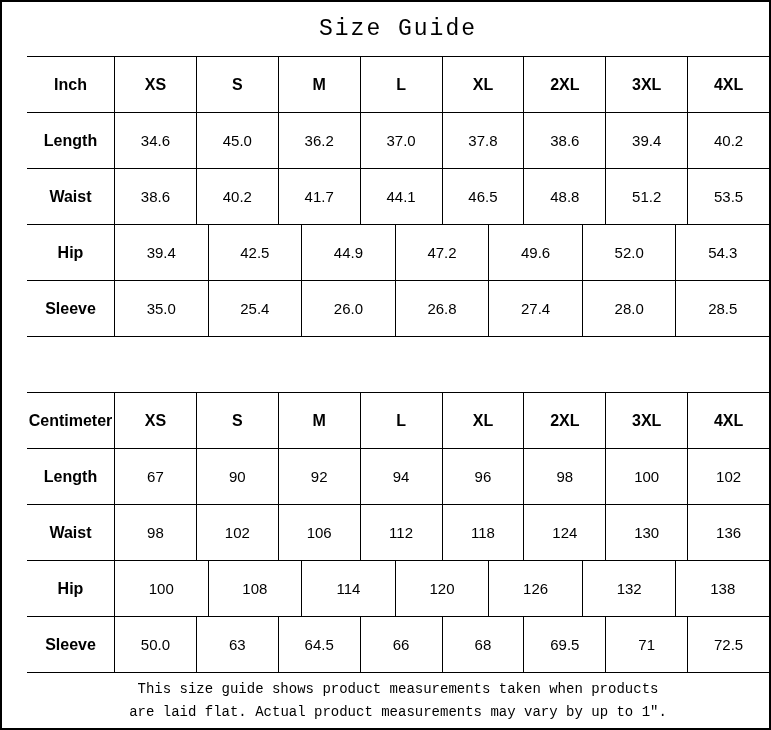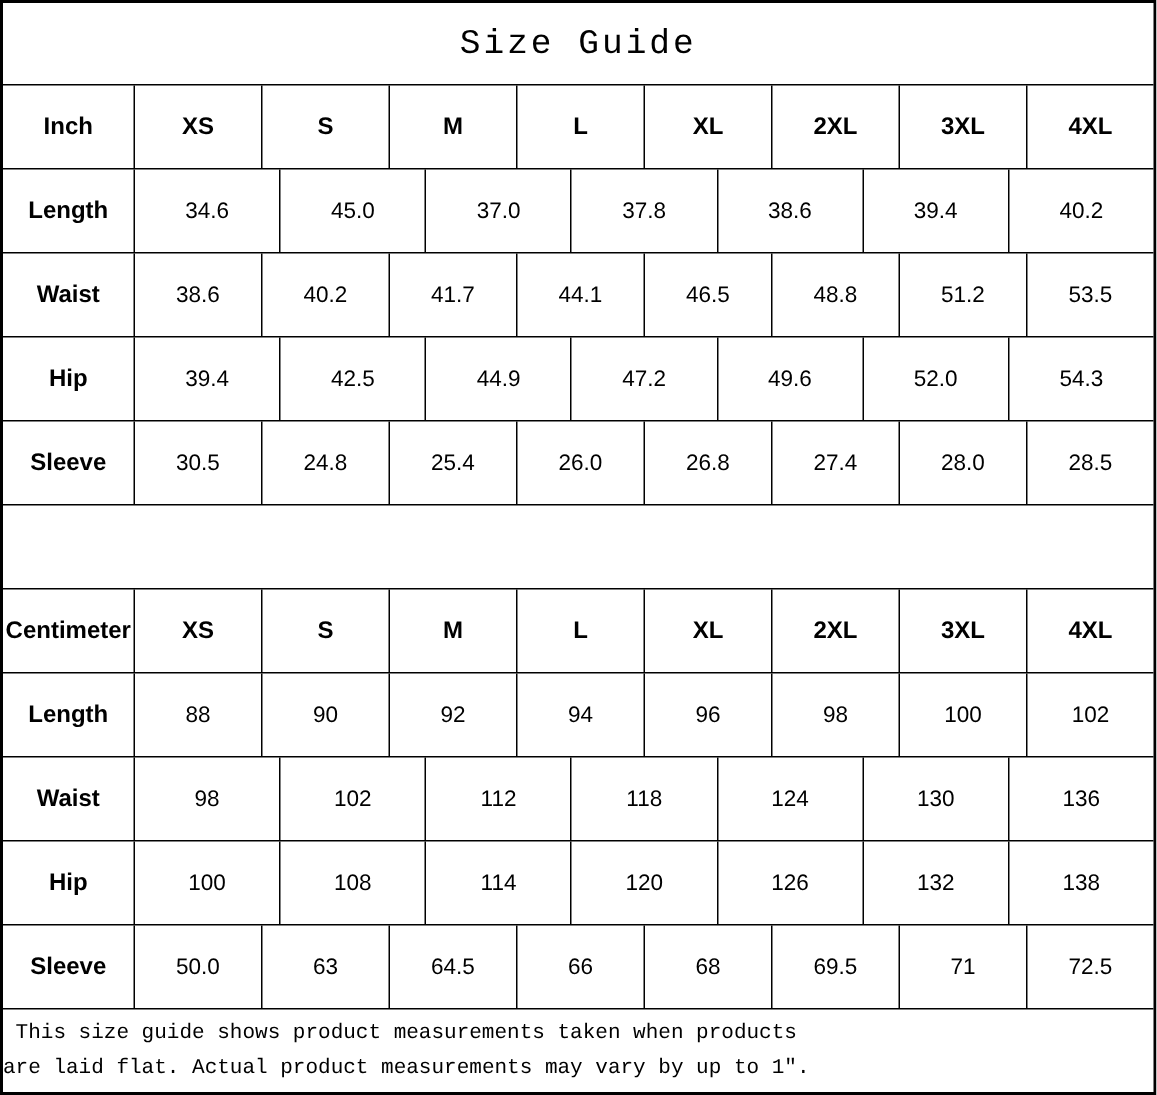--- a/index.html
+++ b/index.html
@@ -10,20 +10,21 @@
   .sheet {
     width: 771px;
     height: 730px;
     box-sizing: border-box;
     border: 2px solid #000000;
     background: #ffffff;
     color: #000000;
     display: flex;
     flex-direction: column;
     font-family: "Liberation Sans", sans-serif;
+    padding-left: 25px;
   }
   .row {
     display: flex;
     height: 56px;
     box-sizing: border-box;
     border-bottom: 1px solid #000000;
     flex: none;
   }
   .title-row {
     height: 55px;
@@ -55,20 +56,21 @@
   }
   .header-row .cell {
     font-weight: bold;
     font-size: 16px;
   }
   .gap-row { height: 56px; }
   .footer-row {
     flex: 1 1 auto;
     border-bottom: none;
     align-items: center;
+    justify-content: center;
   }
   .footer-text {
     font-family: "Liberation Mono", monospace;
     font-size: 14px;
     line-height: 23px;
     text-align: center;
     white-space: nowrap;
   }
 </style>
 </head>
@@ -89,20 +91,21 @@
         <div class="cell">L</div>
         <div class="cell">XL</div>
         <div class="cell">2XL</div>
         <div class="cell">3XL</div>
         <div class="cell">4XL</div>
       </div>
       <div class="row data-row">
         <div class="cell label-cell">Length</div>
         <div class="cell">34.6</div>
         <div class="cell">45.0</div>
+        <div class="cell">36.2</div>
         <div class="cell">37.0</div>
         <div class="cell">37.8</div>
         <div class="cell">38.6</div>
         <div class="cell">39.4</div>
         <div class="cell">40.2</div>
       </div>
       <div class="row data-row">
         <div class="cell label-cell">Waist</div>
         <div class="cell">38.6</div>
         <div class="cell">40.2</div>
@@ -118,22 +121,21 @@
         <div class="cell">39.4</div>
         <div class="cell">42.5</div>
         <div class="cell">44.9</div>
         <div class="cell">47.2</div>
         <div class="cell">49.6</div>
         <div class="cell">52.0</div>
         <div class="cell">54.3</div>
       </div>
       <div class="row data-row">
         <div class="cell label-cell">Sleeve</div>
-        <div class="cell">30.5</div>
-        <div class="cell">24.8</div>
+        <div class="cell">35.0</div>
         <div class="cell">25.4</div>
         <div class="cell">26.0</div>
         <div class="cell">26.8</div>
         <div class="cell">27.4</div>
         <div class="cell">28.0</div>
         <div class="cell">28.5</div>
       </div>
     </div>
 
   <div class="row gap-row"></div>
@@ -145,33 +147,34 @@
         <div class="cell">S</div>
         <div class="cell">M</div>
         <div class="cell">L</div>
         <div class="cell">XL</div>
         <div class="cell">2XL</div>
         <div class="cell">3XL</div>
         <div class="cell">4XL</div>
       </div>
       <div class="row data-row">
         <div class="cell label-cell">Length</div>
-        <div class="cell">88</div>
+        <div class="cell">67</div>
         <div class="cell">90</div>
         <div class="cell">92</div>
         <div class="cell">94</div>
         <div class="cell">96</div>
         <div class="cell">98</div>
         <div class="cell">100</div>
         <div class="cell">102</div>
       </div>
       <div class="row data-row">
         <div class="cell label-cell">Waist</div>
         <div class="cell">98</div>
         <div class="cell">102</div>
+        <div class="cell">106</div>
         <div class="cell">112</div>
         <div class="cell">118</div>
         <div class="cell">124</div>
         <div class="cell">130</div>
         <div class="cell">136</div>
       </div>
       <div class="row data-row">
         <div class="cell label-cell">Hip</div>
         <div class="cell">100</div>
         <div class="cell">108</div>

